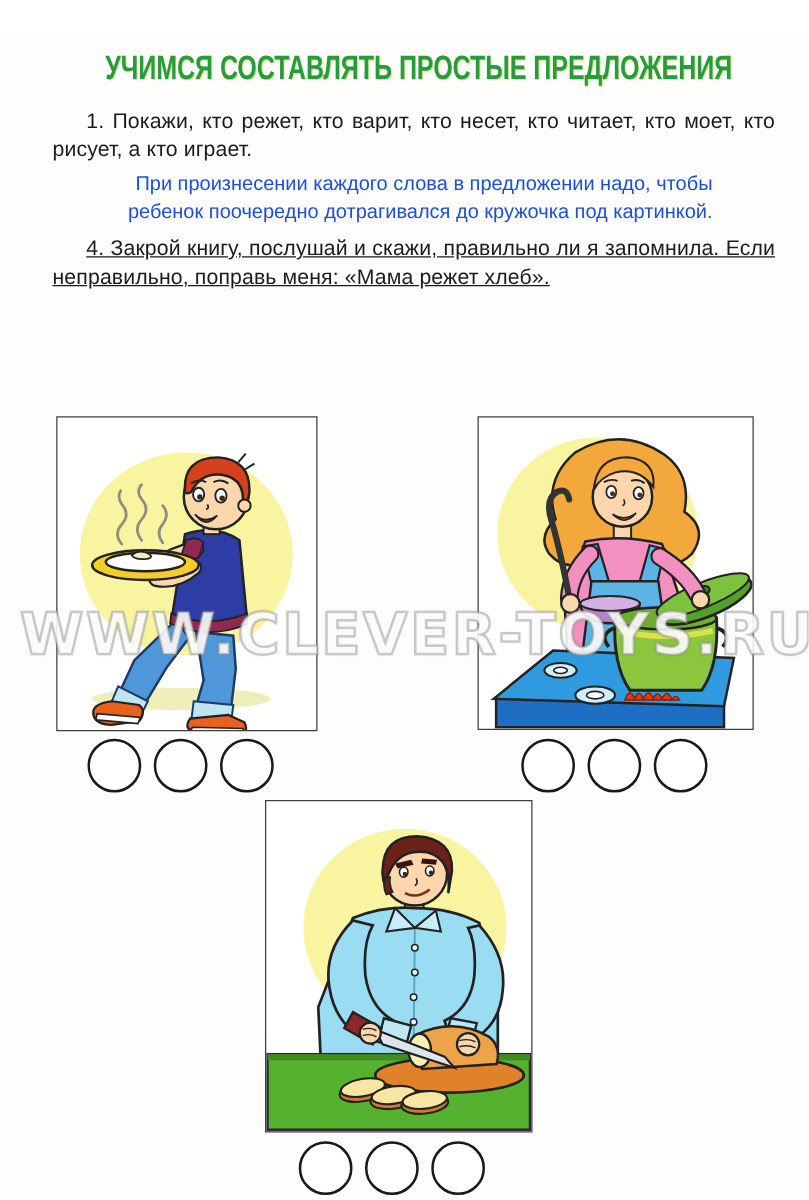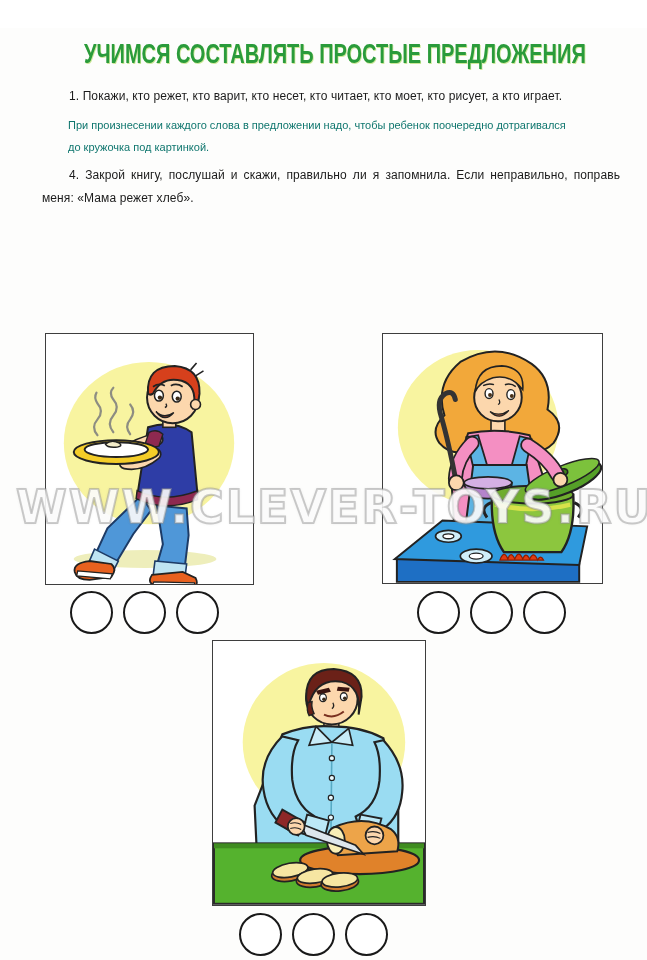--- a/index.html
+++ b/index.html
@@ -8,28 +8,28 @@
     font-family:"Liberation Sans", sans-serif; overflow:hidden; color:#1b1b1b;margin-top:28px;
   }
   .title {
     position:absolute; top:11px; left:0; right:0; text-align:center;
     font-size:27px; font-weight:bold; color:#2a9b3b; white-space:nowrap;
     transform:scaleX(0.74); transform-origin:50% 50%;
     text-shadow:1px 1px 0 rgba(165,215,70,0.55);
   }
   .textblock { position:absolute; top:57px; left:42px; width:578px; }
   .item {
-    margin:0; font-size:12px; line-height:23px; text-indent:27px;
+    margin:0; font-size:17px; line-height:23px; text-indent:27px;
     text-align:justify; letter-spacing:0.1px;
   }
   .note {
-    margin:6px 50px 0 26px; font-size:11px; line-height:22px;
-    text-align:left; color:#0f766e;
-  }
-  .mt { margin-top:6px; }
+    margin:6px 50px 0 26px; font-size:16px; line-height:22px;
+    text-align:right; color:#1d4ed8;
+  }
+  .mt { margin-top:6px;text-decoration:underline; }
   .pic {
     position:absolute; border:1.6px solid #3e3e3e; background:#fff;
     box-sizing:border-box;
   }
   #pic1 { left:45px;  top:305px; width:209px; height:252px; }
   #pic2 { left:382px; top:305px; width:221px; height:251px; }
   #pic3 { left:212px; top:612px; width:214px; height:266px; }
   .pic svg { display:block; width:100%; height:100%; }
   .circles { position:absolute; display:flex; gap:10px; }
   #row1 { left:70px;  top:563px; }

